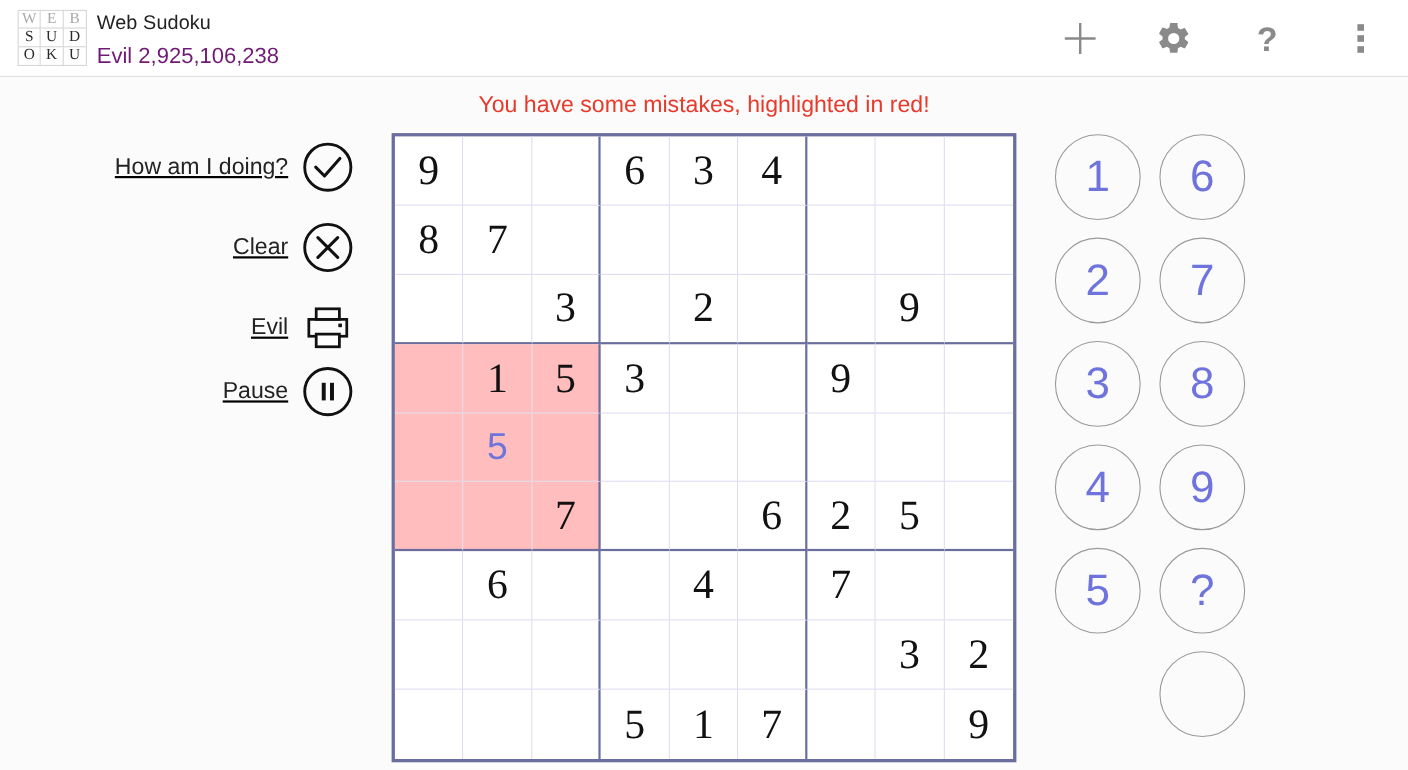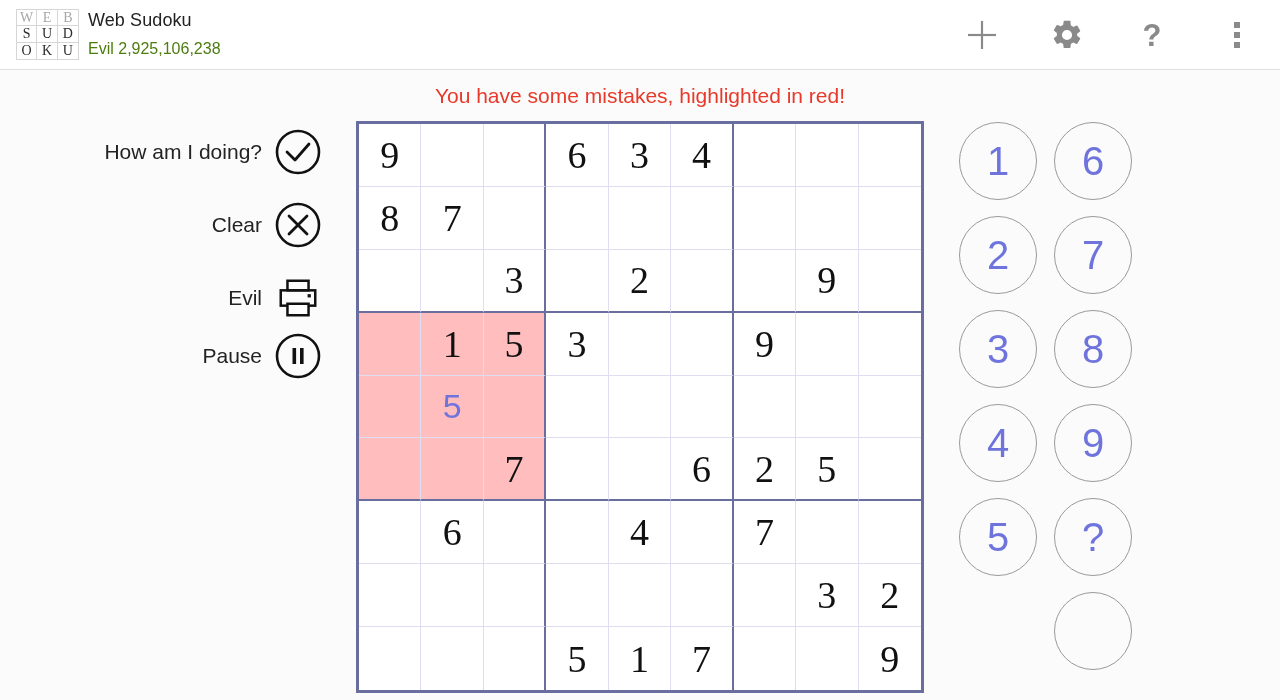--- a/index.html
+++ b/index.html
@@ -61,22 +61,22 @@
     position: absolute;
     left: 88px; top: 10px;
     font-size: 18px;
     color: #222222;
     letter-spacing: 0.1px;
     white-space: nowrap;
   }
   .subtitle {
     position: absolute;
     left: 88px; top: 40px;
-    font-size: 16px;
-    color: #4d7c0f;
+    font-size: 20px;
+    color: #701a75;
     white-space: nowrap;
   }
 
   .hdr-icon {
     position: absolute;
     top: 0;
     height: 70px;
     width: 56px;
     display: flex;
     align-items: center;
@@ -122,20 +122,21 @@
     top: 122px;
     width: 330px;
   }
   .ctrl-row {
     position: absolute;
     right: 8px;
     display: flex;
     align-items: center;
     justify-content: flex-end;
     gap: 12px;
+    text-decoration: underline;
   }
   .ctrl-label {
     font-size: 21px;
     color: #232323;
     white-space: nowrap;
   }
   .ctrl-icon {
     width: 48px; height: 48px;
     display: flex;
     align-items: center;

